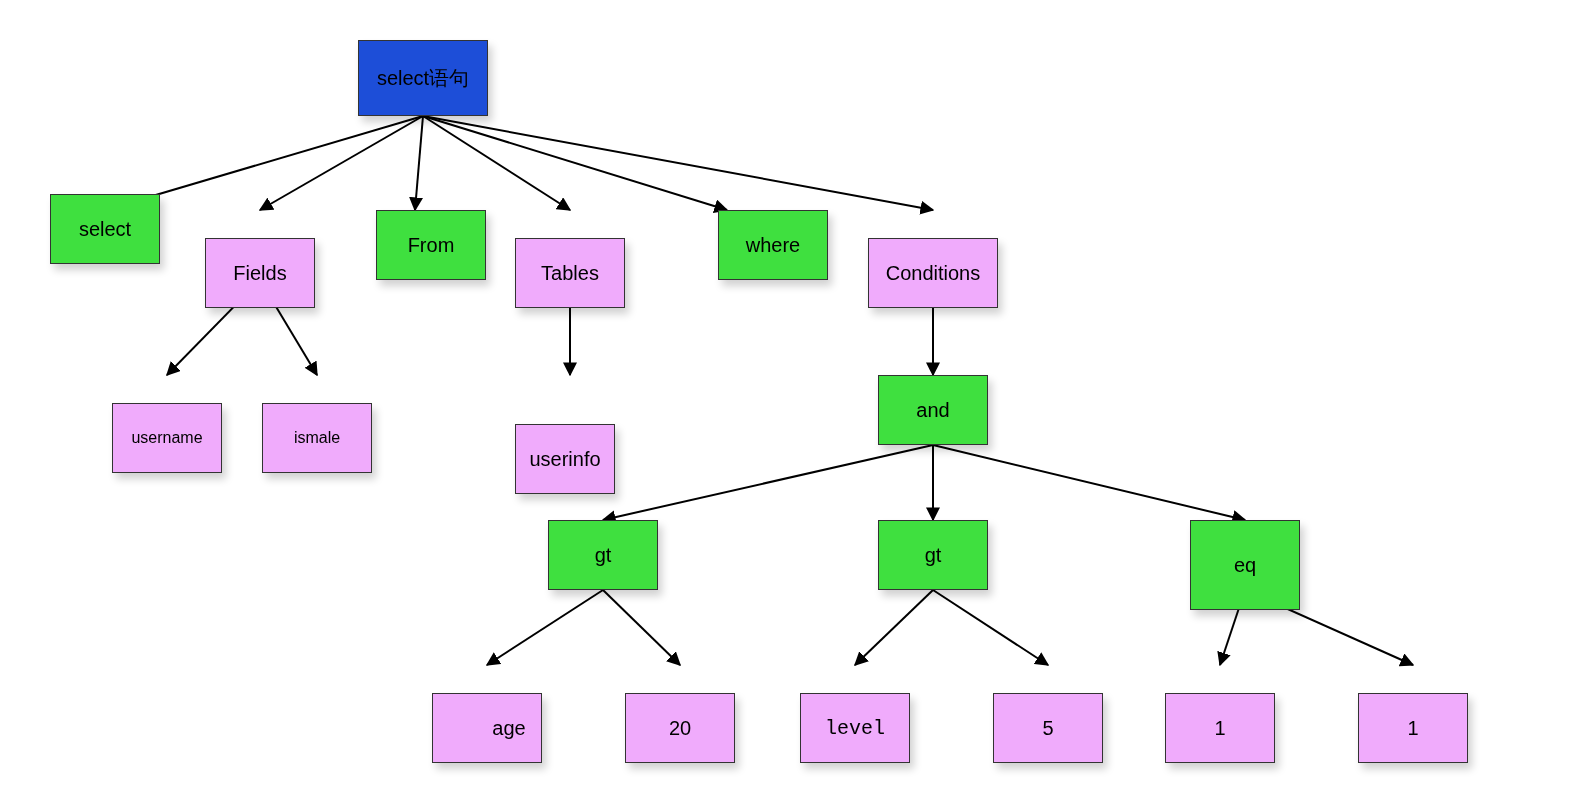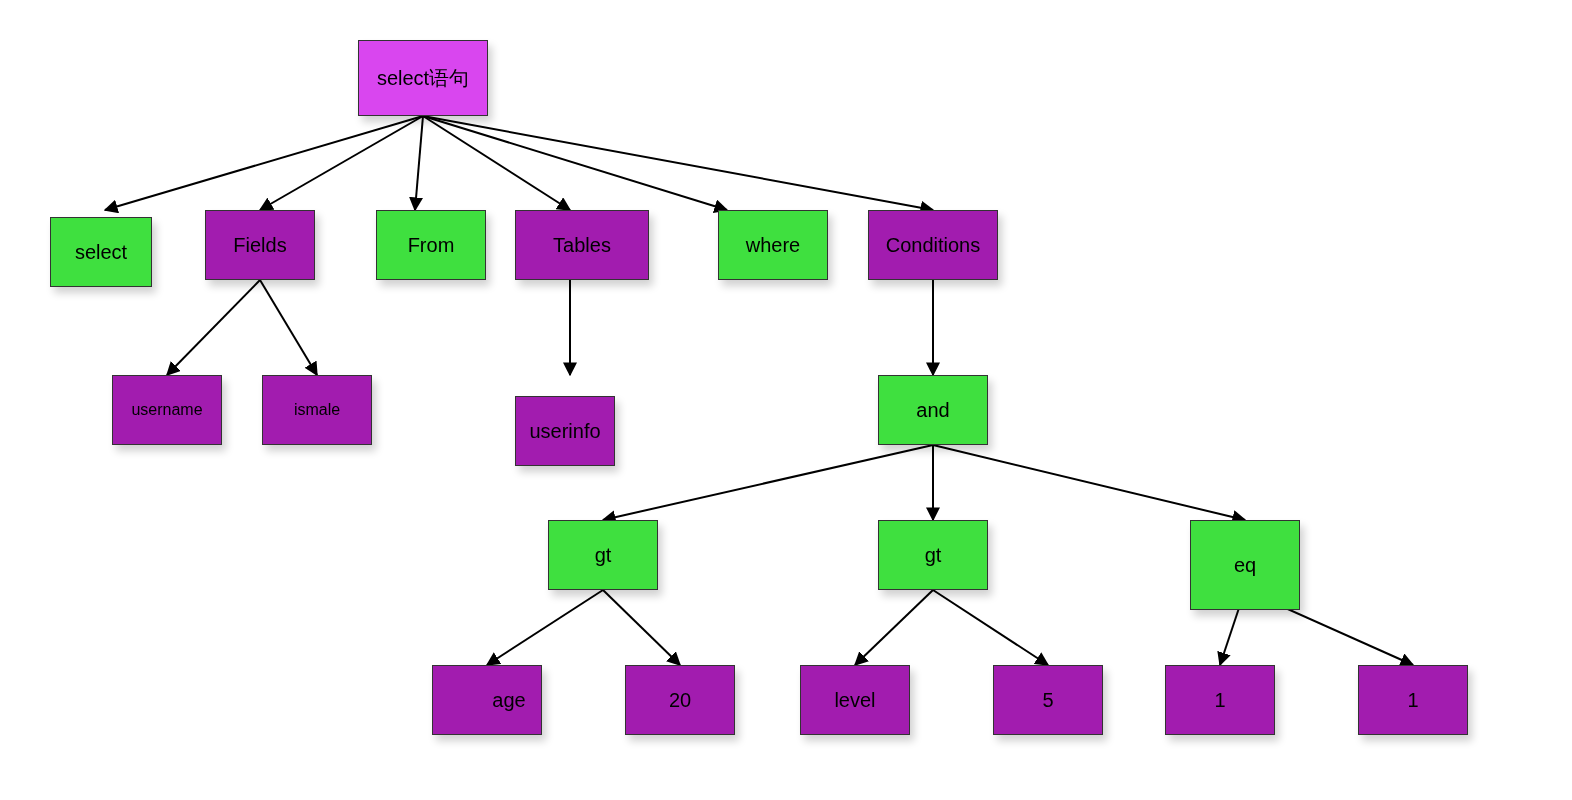--- a/index.html
+++ b/index.html
@@ -28,23 +28,23 @@
     display: flex;
     align-items: center;
     justify-content: center;
     text-align: center;
     border: 1px solid #333;
     box-shadow: 4px 6px 8px rgba(0,0,0,0.18);
     font-size: 20px;
     color: #000;
   }
   .node.small { font-size: 16px; }
-  .c-cyan  { background: #d946ef; }
+  .c-cyan  { background: #1d4ed8; }
   .c-green { background: #3fe03f; }
-  .c-gray  { background: #a21caf; }
+  .c-gray  { background: #f0abfc; margin-top: 28px; }
 </style>
 </head>
 <body>
 
 <div class="canvas">
   <svg class="edges">
     <defs>
       <marker id="arrow" viewBox="0 0 10 10" refX="9" refY="5" markerWidth="7" markerHeight="7" orient="auto-start-reverse">
         <path d="M 0 0 L 10 5 L 0 10 z" fill="#000"></path>
       </marker>
@@ -67,35 +67,35 @@
         <line x1="603" y1="590" x2="680" y2="665" marker-end="url(#arrow)"></line>
         <line x1="933" y1="590" x2="855" y2="665" marker-end="url(#arrow)"></line>
         <line x1="933" y1="590" x2="1048" y2="665" marker-end="url(#arrow)"></line>
         <line x1="1245" y1="590" x2="1220" y2="665" marker-end="url(#arrow)"></line>
         <line x1="1245" y1="590" x2="1413" y2="665" marker-end="url(#arrow)"></line>
       </g>
   </svg>
 
   <div class="node c-cyan" style="left:358px;top:40px;width:130px;height:76px;">select语句</div>
 
-  <div class="node c-green" style="left:50px;top:217px;width:102px;height:70px;">select</div>
+  <div class="node c-green" style="left:50px;top:194px;width:110px;height:70px;">select</div>
   <div class="node c-gray" style="left:205px;top:210px;width:110px;height:70px;">Fields</div>
   <div class="node c-green" style="left:360px;top:210px;width:110px;height:70px;margin-left:16px;">From</div>
-  <div class="node c-gray" style="left:515px;top:210px;width:134px;height:70px;">Tables</div>
+  <div class="node c-gray" style="left:515px;top:210px;width:110px;height:70px;">Tables</div>
   <div class="node c-green" style="left:672px;top:210px;width:110px;height:70px;margin-left:46px;">where</div>
   <div class="node c-gray" style="left:868px;top:210px;width:130px;height:70px;">Conditions</div>
 
   <div class="node c-gray small" style="left:112px;top:375px;width:110px;height:70px;">username</div>
   <div class="node c-gray small" style="left:262px;top:375px;width:110px;height:70px;">ismale</div>
   <div class="node c-gray" style="left:515px;top:396px;width:100px;height:70px;text-align:center;">userinfo</div>
   <div class="node c-green" style="left:878px;top:375px;width:110px;height:70px;">and</div>
 
   <div class="node c-green" style="left:548px;top:520px;width:110px;height:70px;">gt</div>
   <div class="node c-green" style="left:878px;top:520px;width:110px;height:70px;">gt</div>
   <div class="node c-green" style="left:1190px;top:520px;width:110px;height:90px;">eq</div>
 
   <div class="node c-gray" style="left:432px;top:665px;width:110px;height:70px;padding-left:44px;">age</div>
   <div class="node c-gray" style="left:625px;top:665px;width:110px;height:70px;">20</div>
-  <div class="node c-gray" style="left:800px;top:665px;width:110px;height:70px;">level</div>
+  <div class="node c-gray" style="left:800px;top:665px;width:110px;height:70px;font-family:Liberation Mono, monospace;">level</div>
   <div class="node c-gray" style="left:993px;top:665px;width:110px;height:70px;">5</div>
   <div class="node c-gray" style="left:1165px;top:665px;width:110px;height:70px;">1</div>
   <div class="node c-gray" style="left:1358px;top:665px;width:110px;height:70px;">1</div>
 </div>
 
 </body></html>

